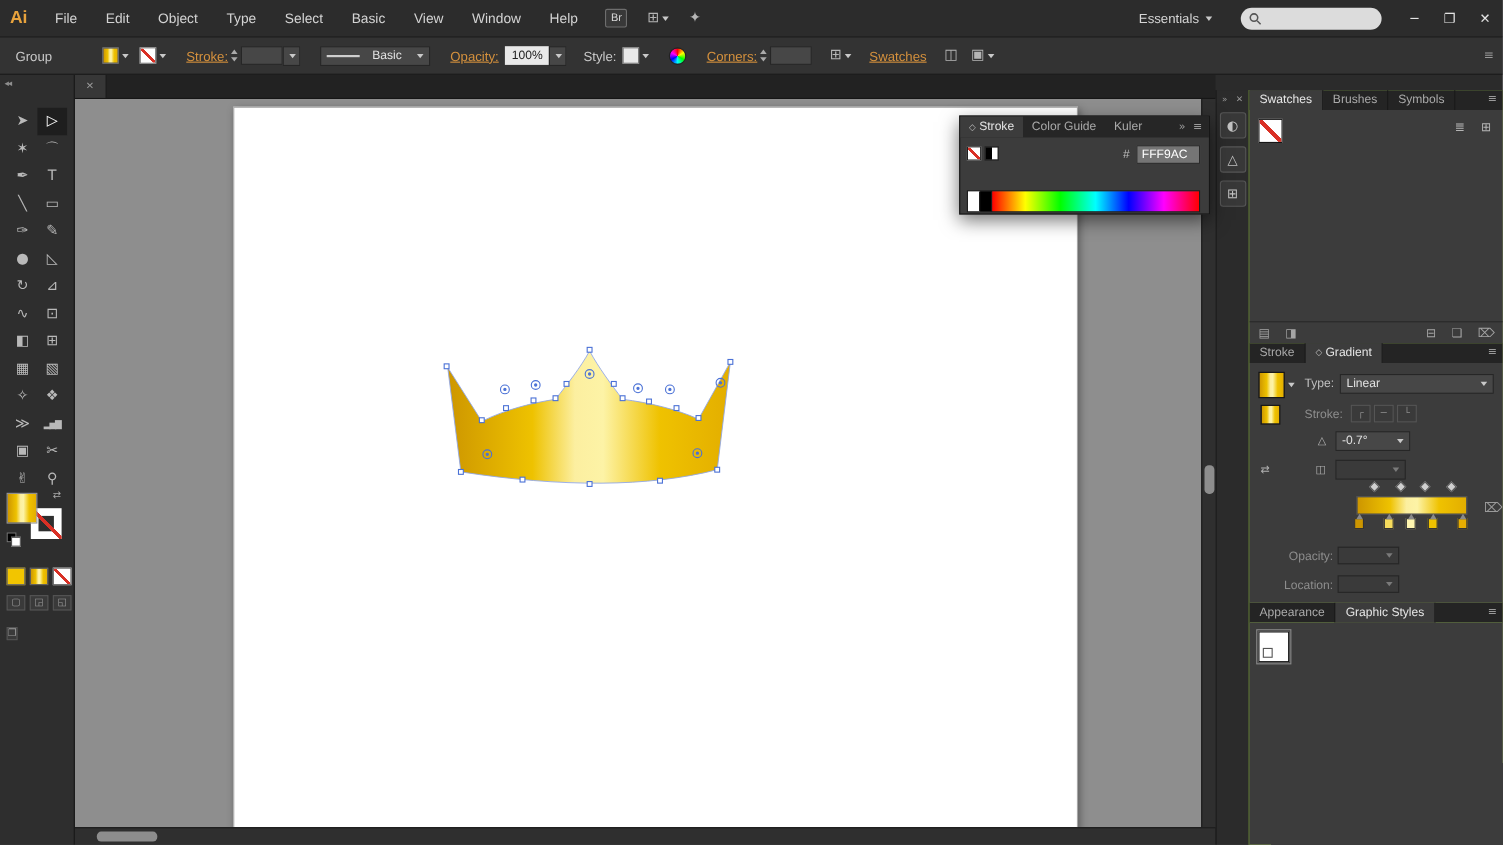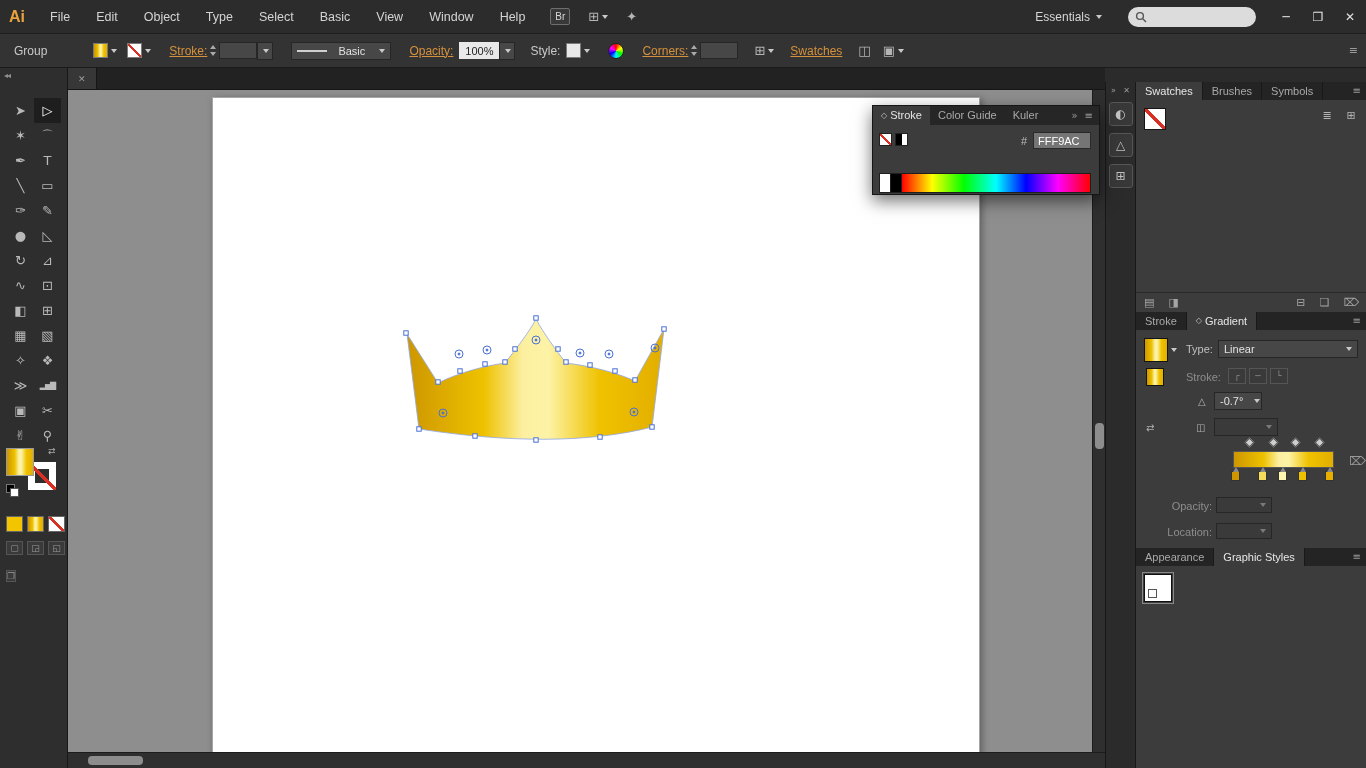--- a/index.html
+++ b/index.html
@@ -430,21 +430,21 @@
         <span class="caret"></span>
     </span>
 
     <span class="gstroke-sw gold-grad"></span>
     <span class="gp-label dim" style="left:50px; top:41px;">Stroke:</span>
     <span class="sgbtn g" style="left:92px;">┌</span>
     <span class="sgbtn g" style="left:113px;">─</span>
     <span class="sgbtn g" style="left:134px;">└</span>
 
     <span class="gp-icon g" style="left:62px; top:66px;">△</span>
-    <span class="dd" style="position:absolute; left:78px; top:62px; width:48px;">
+    <span class="dd" style="position:absolute; left:78px; top:62px; width:68px;">
       <span>-0.7°</span>
         <span class="caret"></span>
     </span>
 
     <span class="gp-icon g" style="left:10px; top:92px;">⇄</span>
     <span class="gp-icon g" style="left:60px; top:92px;">◫</span>
     <span class="dd disabled" style="position:absolute; left:78px; top:88px; width:64px;">
       <span class="caret dim"></span>
     </span>
 

